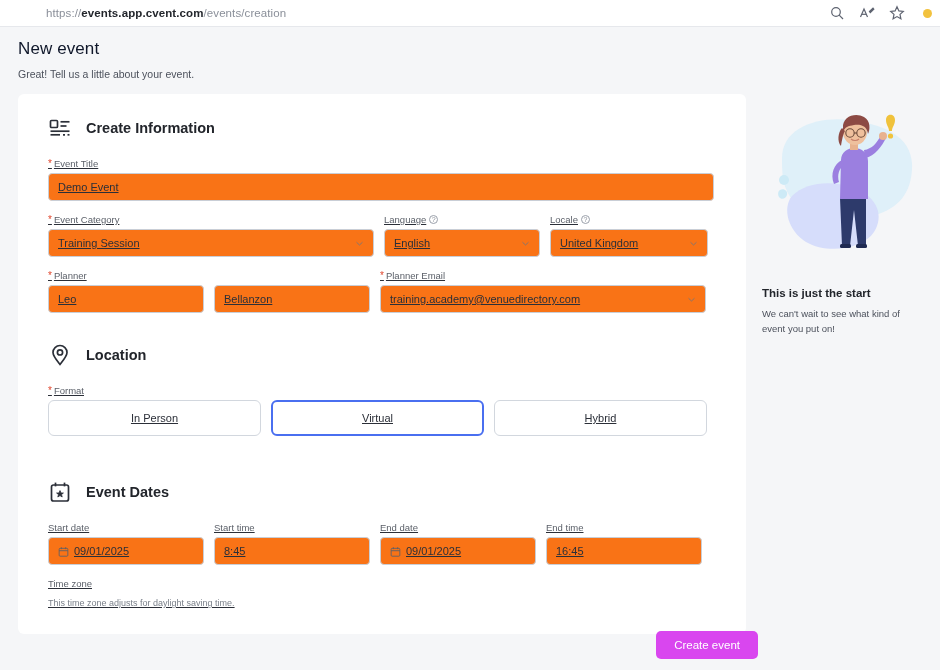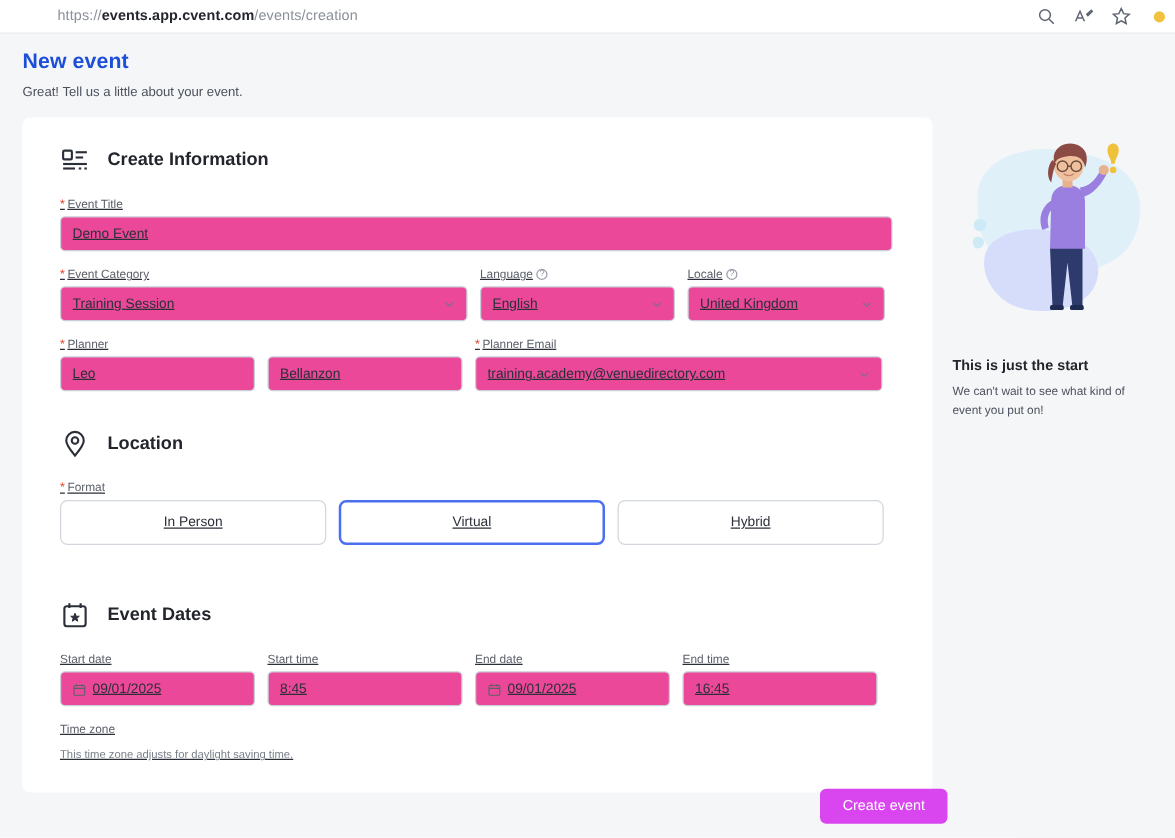--- a/index.html
+++ b/index.html
@@ -39,21 +39,21 @@
   .chrome-actions .ico { width: 16px; height: 16px; display: block; color: #5e6370; }
   .chrome-actions .ico svg { display: block; }
   .yellow-dot {
     width: 9px; height: 9px; border-radius: 50%;
     background: #f2c23e; margin-left: 4px;
   }
 
   
   .page-head { padding: 12px 0 0 18px; }
   .page-title {
-    font-size: 17px; font-weight: bold; color: #1d4ed8;
+    font-size: 17px; font-weight: normal; color: #0f172a;
     margin: 0 0 9px 0; letter-spacing: .1px;
   }
   .page-sub { font-size: 10.5px; color: #4c515c; margin: 0; }
 
   
   .content { display: flex; padding: 14px 0 0 18px; }
   .card {
     width: 728px;
     background: #ffffff;
     border-radius: 6px;
@@ -82,21 +82,21 @@
     display: inline-block; width: 9px; height: 9px;
     border: 1px solid #9aa0aa; border-radius: 50%;
     font-size: 7px; line-height: 8px; text-align: center;
     color: #8a8f99; margin-left: 3px; vertical-align: 1px;
   }
 
   .inp {
     height: 28px;
     border: 1px solid #c9ced6;
     border-radius: 4px;
-    background: #ec4899;
+    background: #f97316;
     display: flex; align-items: center;
     padding: 0 9px;
     font-size: 11px; color: #2b2f38;
     position: relative;
   }
   .inp .val { flex: 1; white-space: nowrap; overflow: hidden; }
   .caret {
     width: 9px; height: 9px; flex: none; color: #6f7681;
   }
   .caret svg { display: block; }

